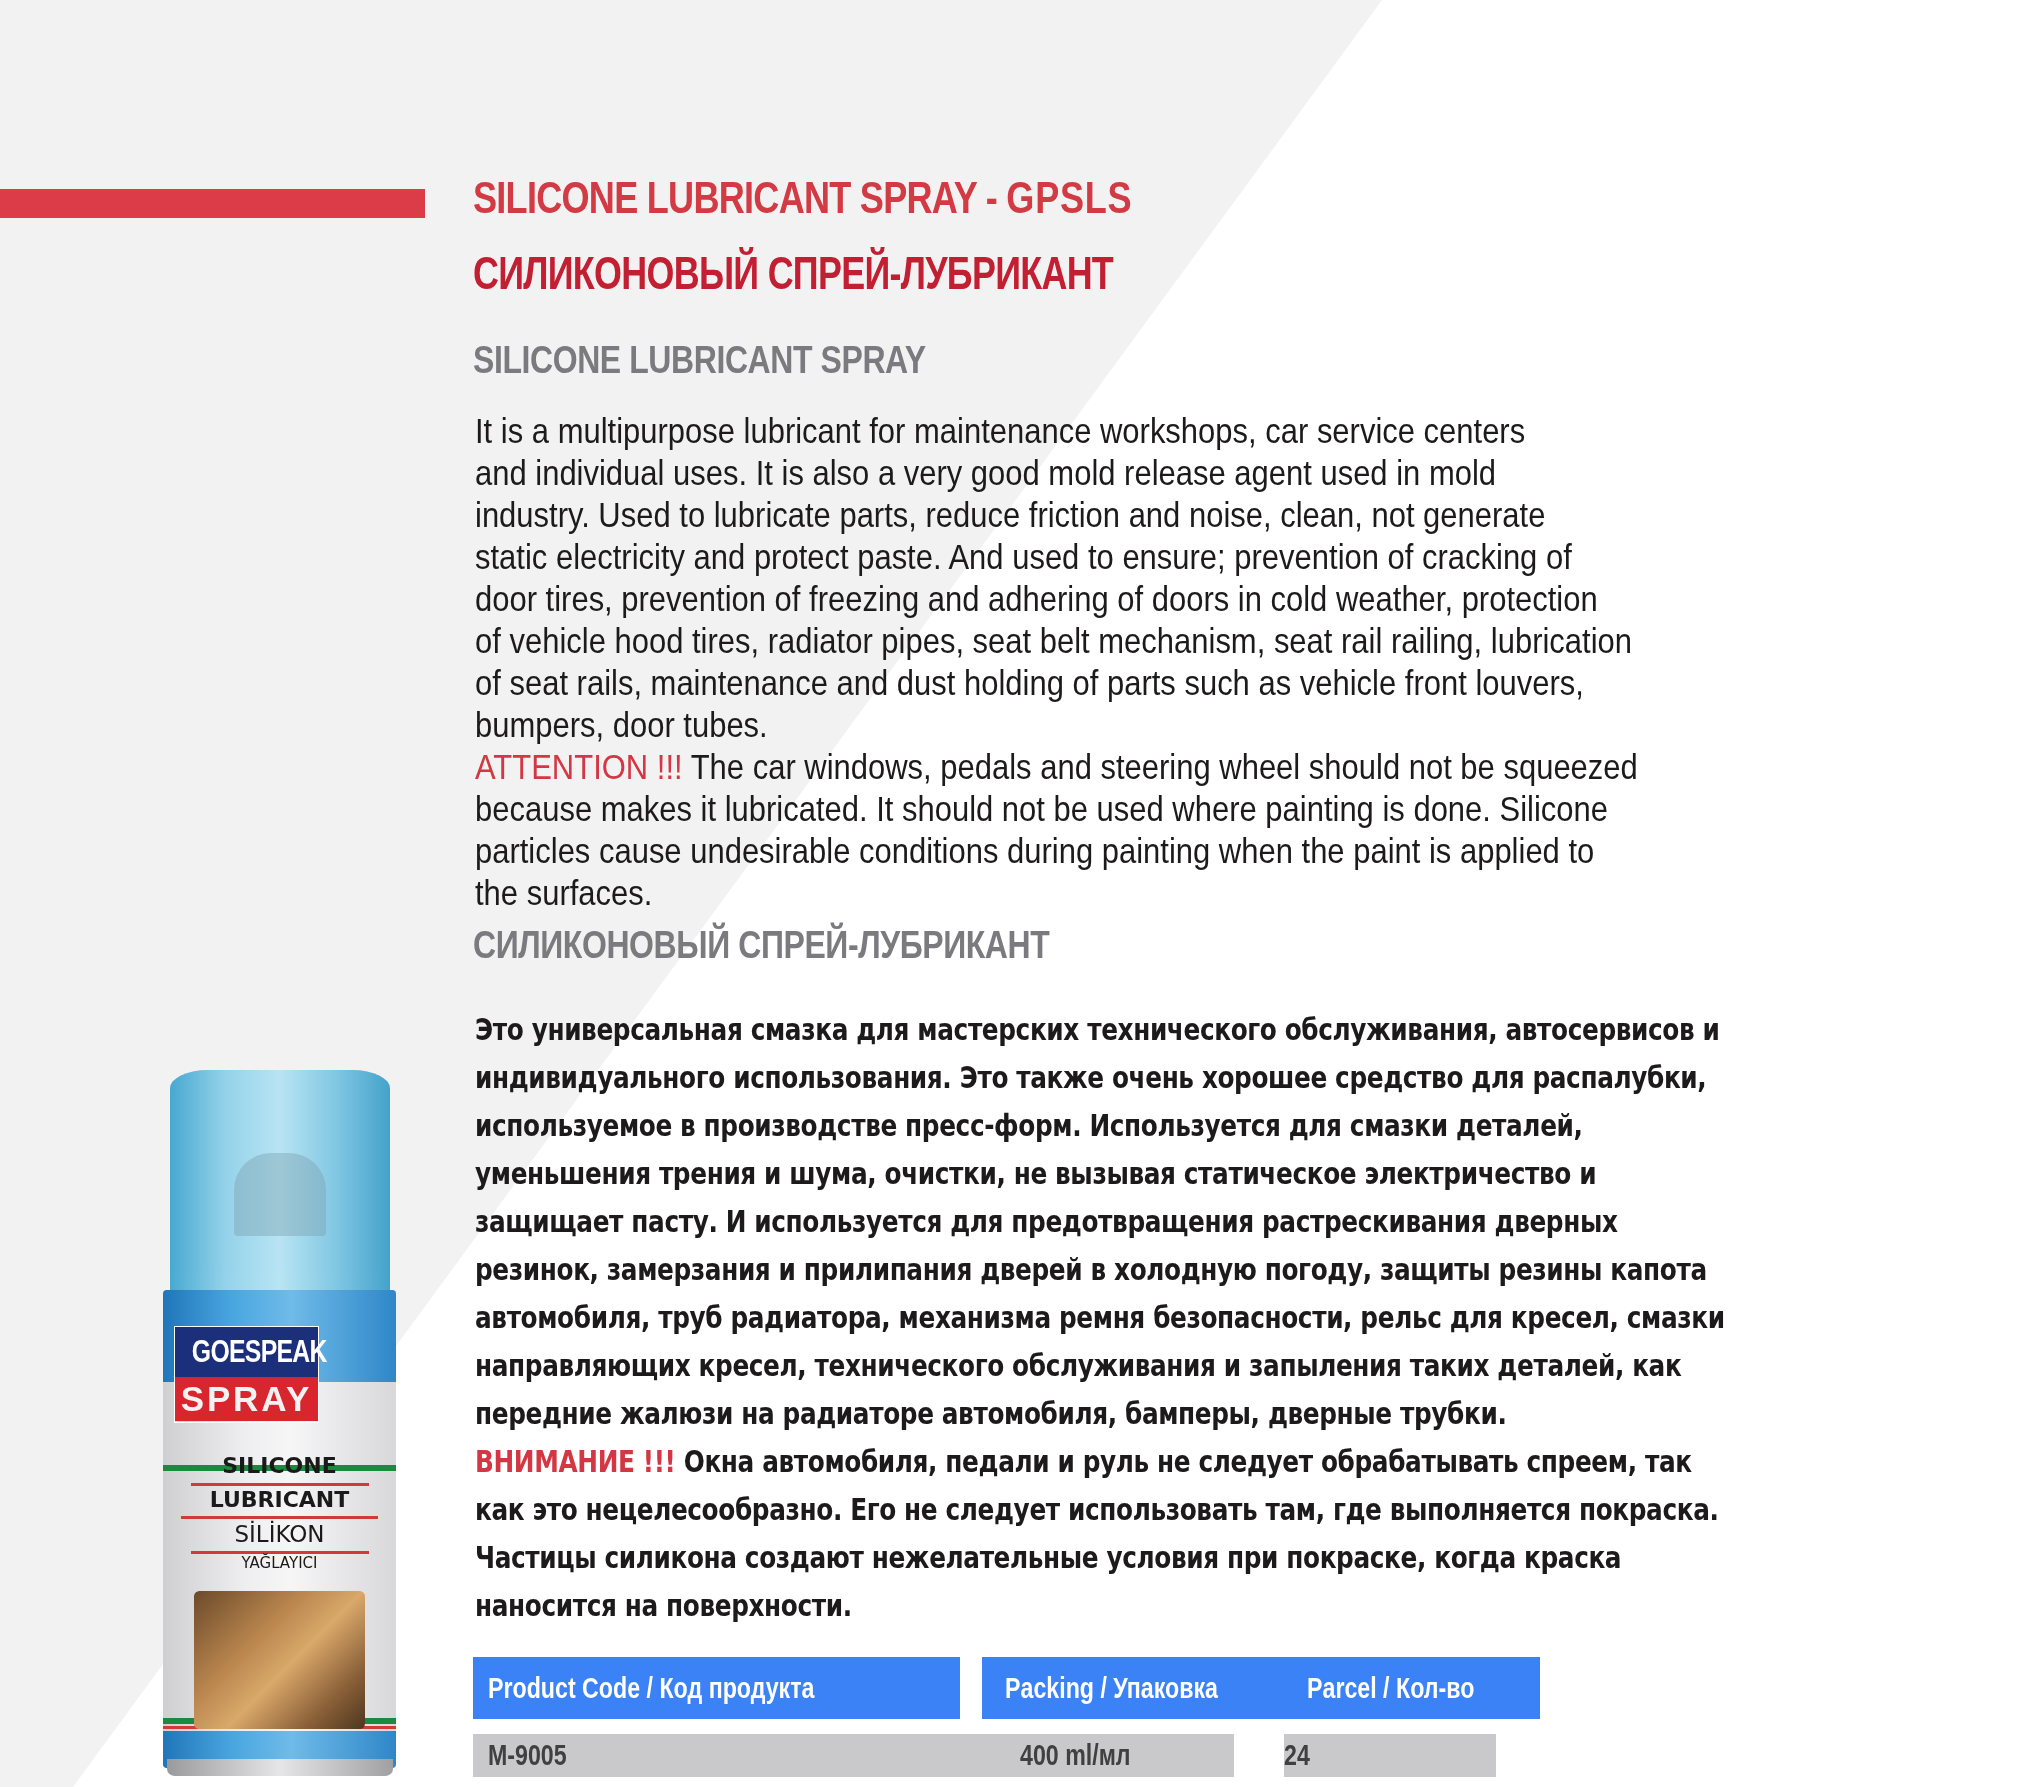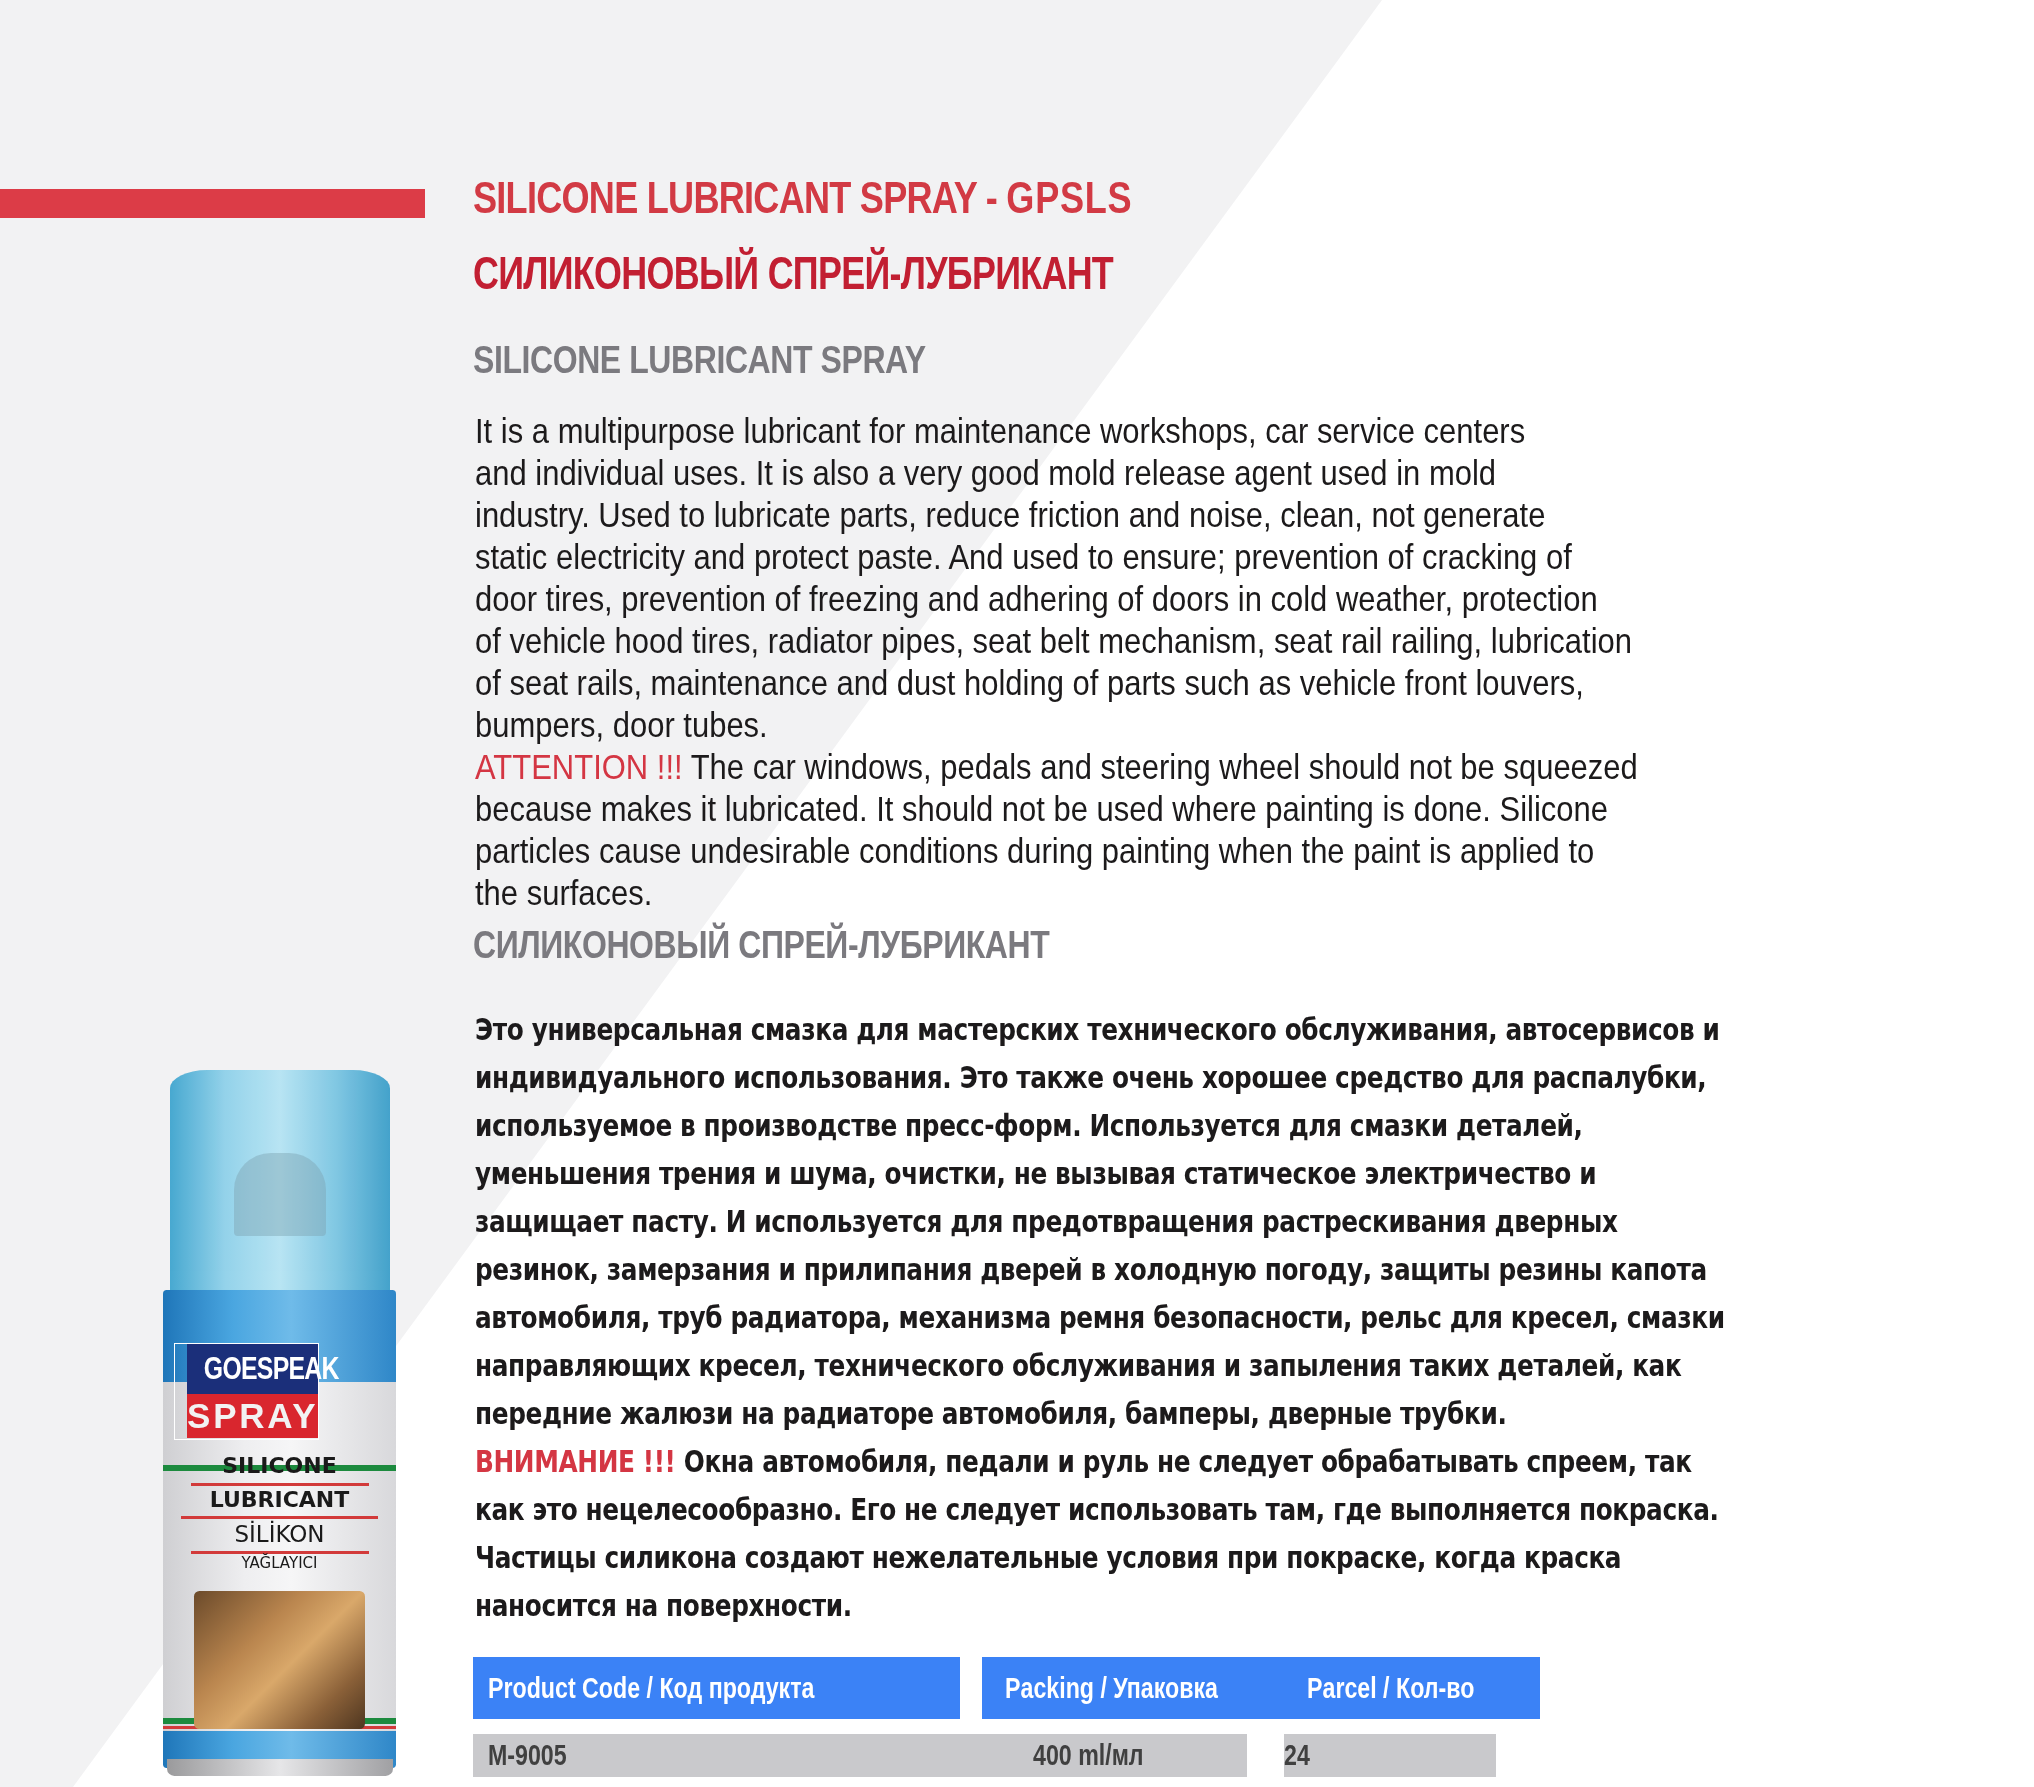--- a/index.html
+++ b/index.html
@@ -134,21 +134,21 @@
 <div class="accent-bar"></div>
 
 <div class="can">
   <div class="can-cap"></div>
   <div class="can-body">
     <div class="can-label">
       <div class="stripe-green" style="top:83px;"></div>
       <div class="stripe-green" style="top:336px;"></div>
       <div class="stripe-red" style="top:344px;"></div>
     </div>
-    <div class="brand-box" style="top:53px;padding-left:12px;">
+    <div class="brand-box" style="top:36px;">
       <div class="brand-top"><span>GOESPEAK</span></div>
       <div class="brand-bot">SPRAY</div>
     </div>
     <div class="can-text" style="top:163px; font-size:22px;">SILICONE</div>
     <div class="stripe-red" style="top:193px; left:27.5px; width:178px;"></div>
     <div class="can-text" style="top:197px; font-size:22px;text-align:center;">LUBRICANT</div>
     <div class="stripe-red" style="top:226px; left:18.4px; width:197px;"></div>
     <div class="can-text" style="top:231px; font-size:23px; font-weight:normal;">SİLİKON</div>
     <div class="stripe-red" style="top:261px; left:27.5px; width:178px;"></div>
     <div class="can-text" style="top:264px; font-size:15px; font-weight:normal;text-align:center;">YAĞLAYICI</div>
@@ -195,17 +195,17 @@
     <span class="line">Частицы силикона создают нежелательные условия при покраске, когда краска</span>
     <span class="line">наносится на поверхности.</span>
   </div>
 
   <div class="spec-table">
     <div class="hcell col1" style="width:487px;"><span>Product Code / Код продукта</span></div>
     <div class="hcell" style="left:492px; width:313px; text-align:center;margin-left:17px;"><span>Packing / Упаковка</span></div>
     <div class="hcell" style="left:811px; width:256px; text-align:center;"><span>Parcel / Кол-во</span></div>
 
     <div class="dcell col1" style="width:487px;"><span>M-9005</span></div>
-    <div class="dcell" style="left:484px; width:290px; text-align:center;"><span>400 ml/мл</span></div>
+    <div class="dcell" style="left:471px; width:290px; text-align:center;"><span>400 ml/мл</span></div>
     <div class="dcell" style="left:811px; width:212px; text-align:left;"><span>24</span></div>
   </div>
 </div>
 
 
 </body></html>

